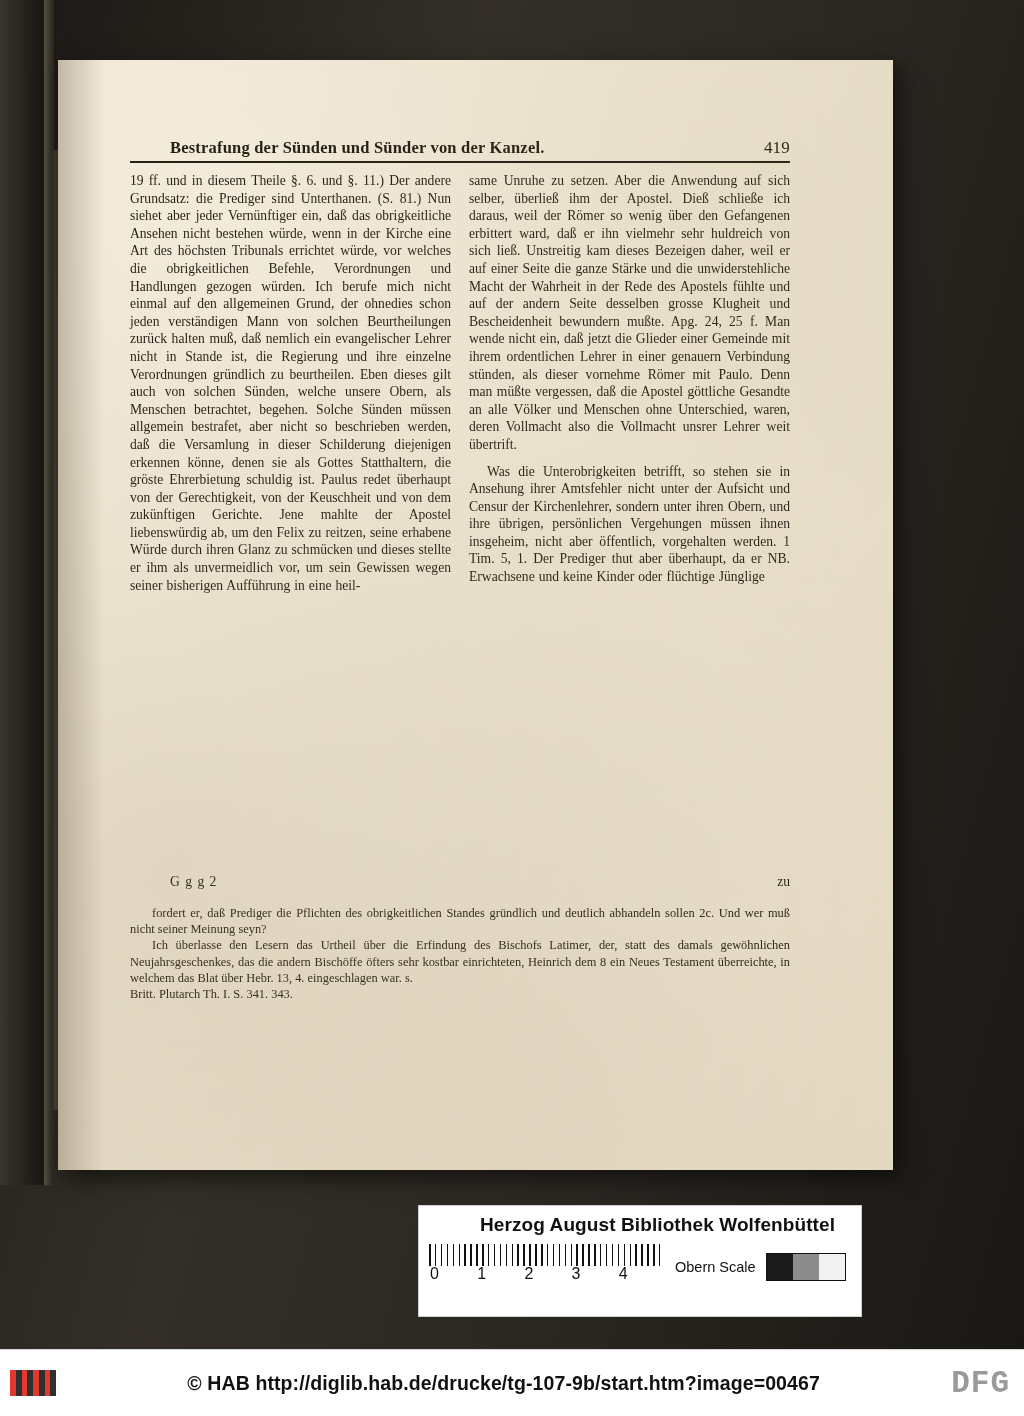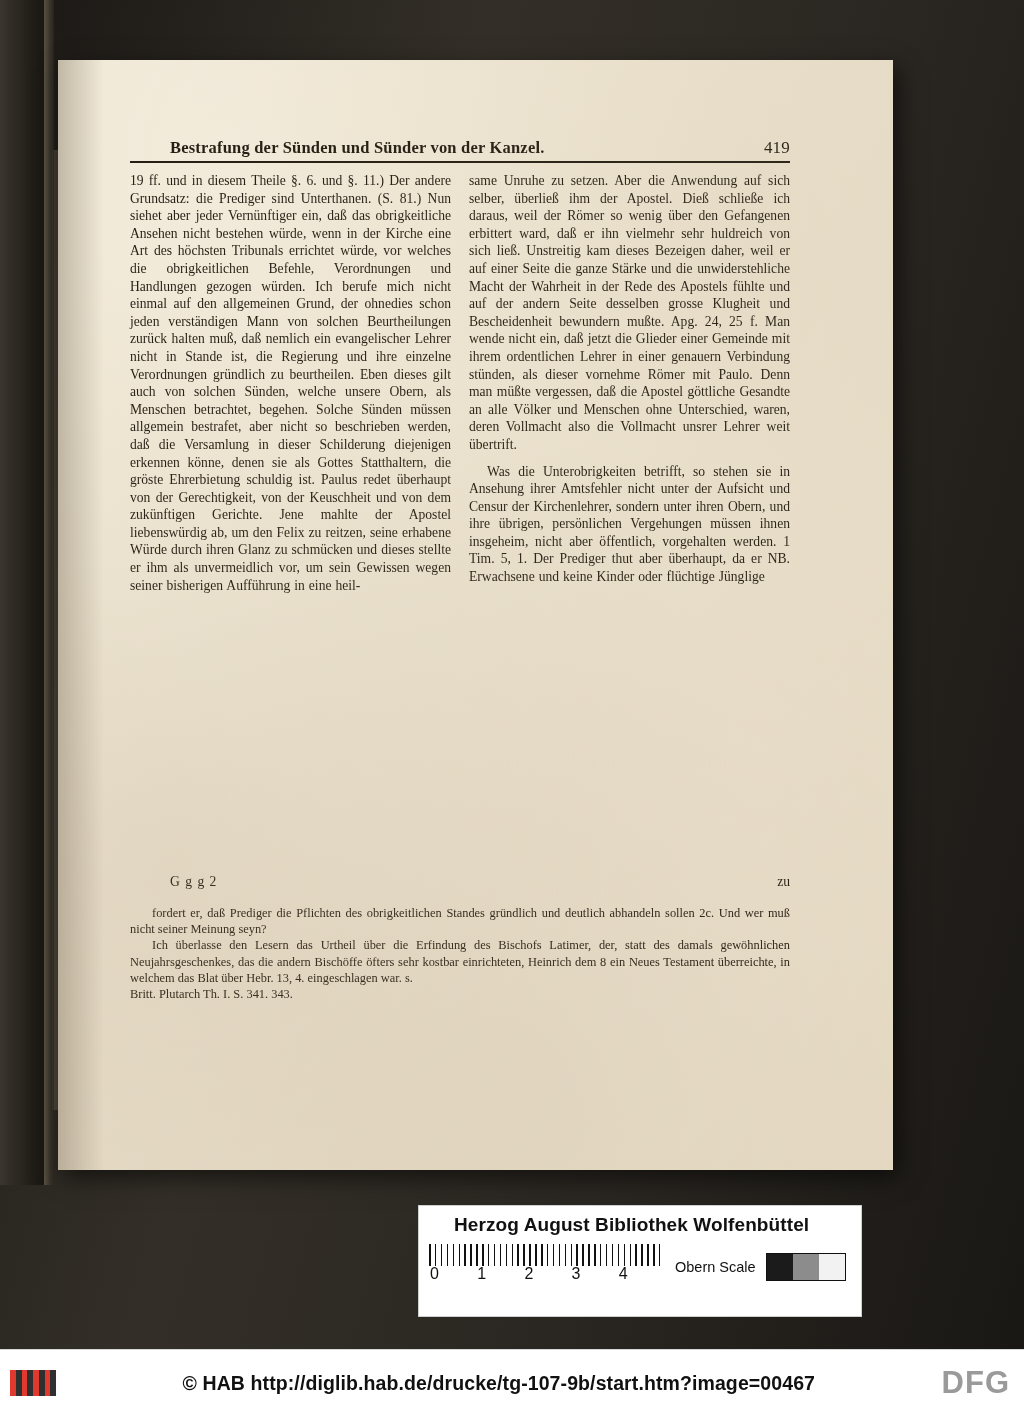--- a/index.html
+++ b/index.html
@@ -160,20 +160,21 @@
   .target {
     position: absolute;
     left: 418px;
     top: 1205px;
     width: 442px;
     height: 110px;
     background: #fff;
     border: 1px solid #cfcfcf;
   }
   .target .lib-name {
+    text-align: center;
     font-family: "Liberation Sans", sans-serif;
     font-weight: 700;
     font-size: 19px;
     color: #111;
     margin-top: 8px;
     letter-spacing: .1px;
     margin-left: 35px;
   }
   .target .row {
     display: flex;
@@ -245,21 +246,21 @@
     flex: 1;
     text-align: center;
     font-family: "Liberation Sans", sans-serif;
     font-size: 19.5px;
     font-weight: 700;
     color: #111;
     letter-spacing: .1px;
   }
   .footer .dfg {
     margin-right: 14px;
-    font-family: Liberation Sans, sans-serif;
+    font-family: Liberation Mono, monospace;
     font-weight: 700;
     font-size: 31px;
     color: #9a9a9a;
     letter-spacing: 1px;
   }
 </style>
 </head>
 <body>
 
 <div class="scan">

